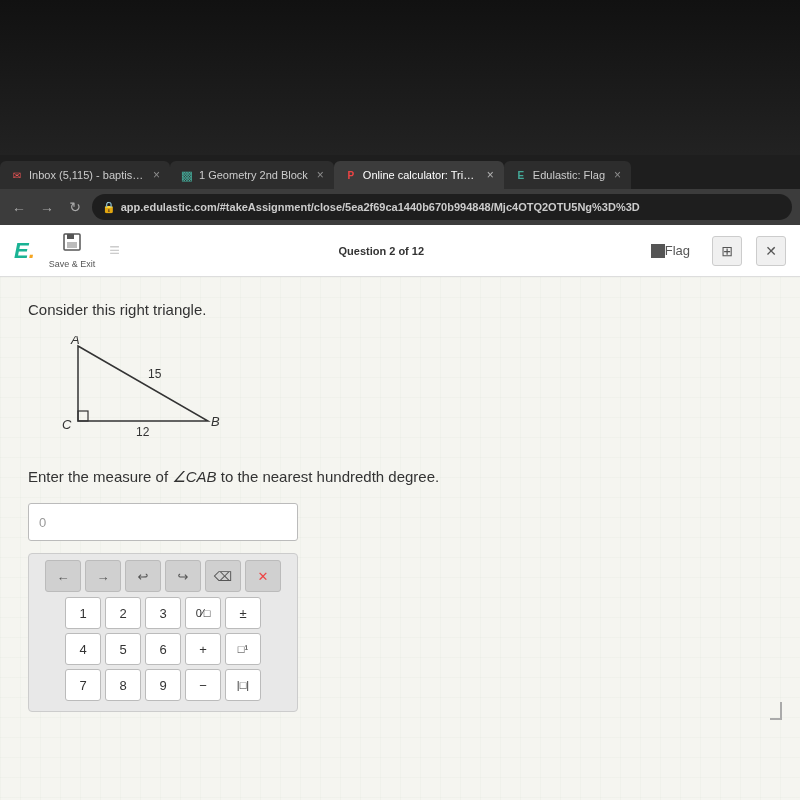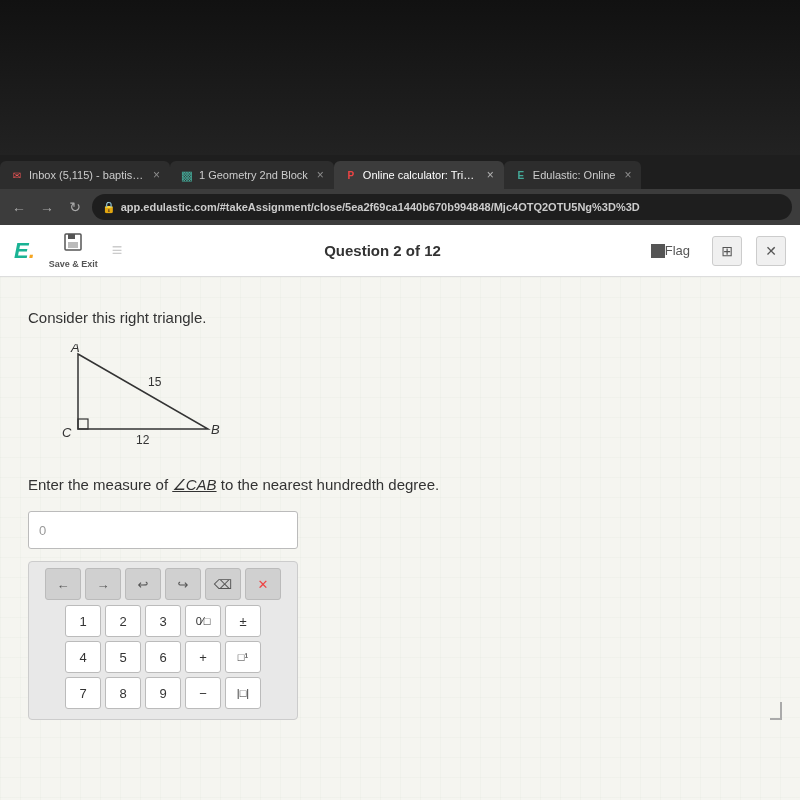--- a/index.html
+++ b/index.html
@@ -132,36 +132,35 @@
     }
     .edu-logo-dot {
       color: #f5a623;
     }
     .save-exit-btn {
       display: flex;
       flex-direction: column;
       align-items: center;
       cursor: pointer;
       gap: 2px;
-      font-weight: bold;
     }
     .save-exit-icon {
       font-size: 18px;
       color: #555;
     }
     .save-exit-label {
       font-size: 9px;
       color: #555;
     }
     .toolbar-divider {
       color: #ccc;
       font-size: 18px;
     }
     .question-indicator {
-      font-size: 15px;
+      font-size: 11px;
       font-weight: 600;
       color: #333;
       flex: 1;
       text-align: center;
     }
     .flag-btn {
       display: flex;
       align-items: center;
       cursor: pointer;
       padding: 4px 8px;
@@ -203,21 +202,21 @@
     }
 
     
     .main-content {
       background: #f5f5f0;
       background-image: 
         linear-gradient(rgba(180,200,180,0.08) 1px, transparent 1px),
         linear-gradient(90deg, rgba(180,200,180,0.08) 1px, transparent 1px);
       background-size: 20px 20px;
       height: calc(800px - 155px - 34px - 36px - 52px);
-      padding: 32px 28px;
+      padding: 24px 28px;
       overflow: hidden;
     }
 
     .question-text {
       font-size: 15px;
       color: #333;
       margin-bottom: 18px;
     }
 
     
@@ -232,21 +231,20 @@
 
     .problem-text {
       font-size: 15px;
       color: #333;
       margin-bottom: 16px;
       line-height: 1.4;
     }
 
     .angle-italic {
       font-style: italic;
-      text-decoration: underline;
     }
 
     
     .answer-input-box {
       width: 270px;
       height: 38px;
       background: #fff;
       border: 1px solid #bbb;
       border-radius: 3px;
       display: flex;
@@ -325,21 +323,21 @@
       <span class="tab-label">1 Geometry 2nd Block</span>
       <span class="tab-close">×</span>
     </div>
     <div class="tab active">
       <div class="tab-icon" style="color:#e44;font-weight:bold;">P</div>
       <span class="tab-label">Online calculator: Trigonometr</span>
       <span class="tab-close">×</span>
     </div>
     <div class="tab">
       <div class="tab-icon" style="color:#4a9;font-weight:bold;">E</div>
-      <span class="tab-label">Edulastic: Online</span>
+      <span class="tab-label">Edulastic: Flag</span>
       <span class="tab-close">×</span>
     </div>
   </div>
 
   <div class="address-bar-row">
     <div class="nav-btn">←</div>
     <div class="nav-btn">→</div>
     <div class="nav-btn">↻</div>
     <div class="address-box">
       <span class="lock-icon">🔒</span>

